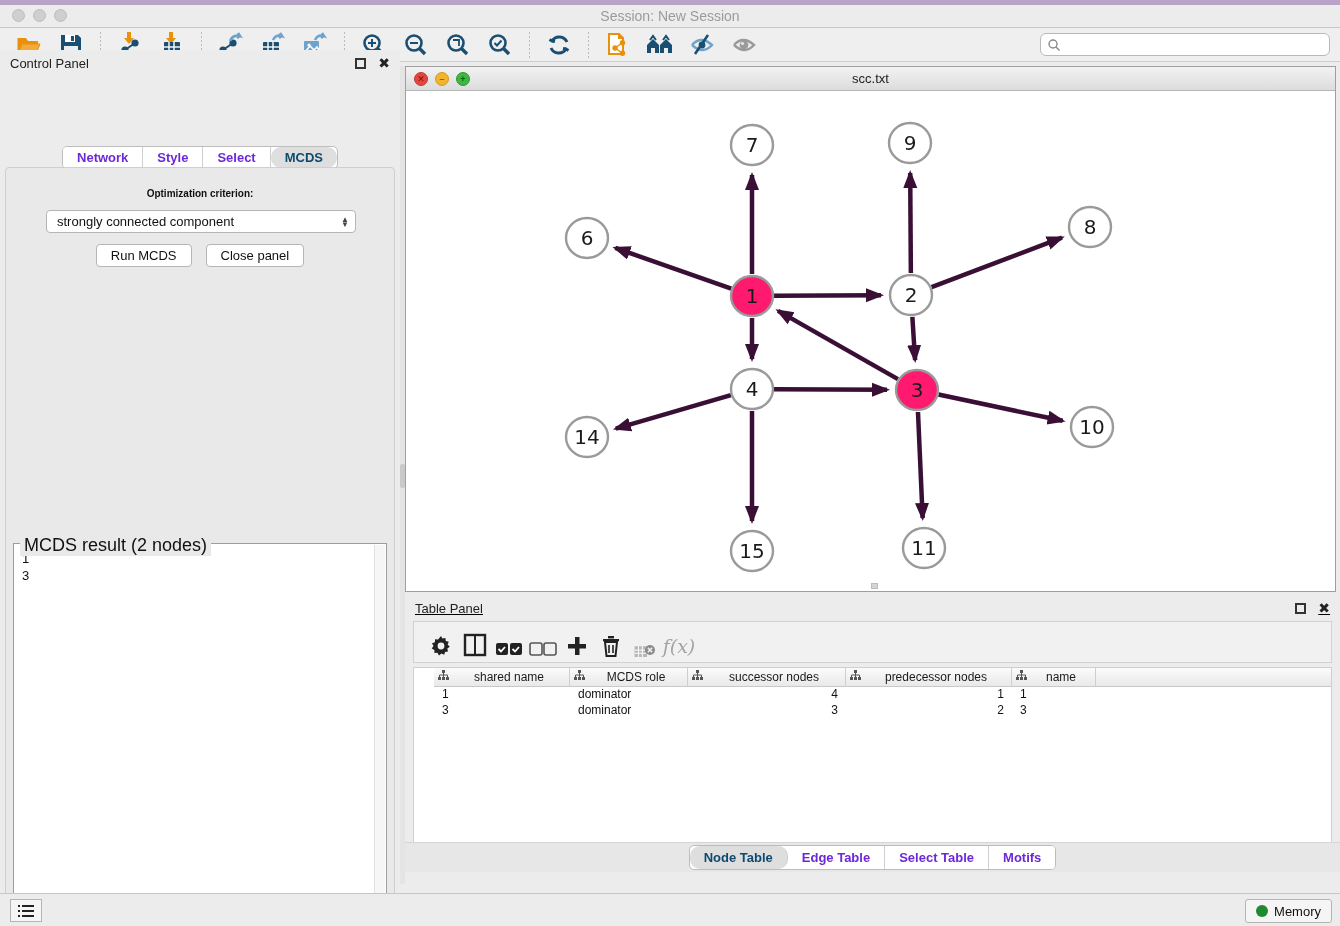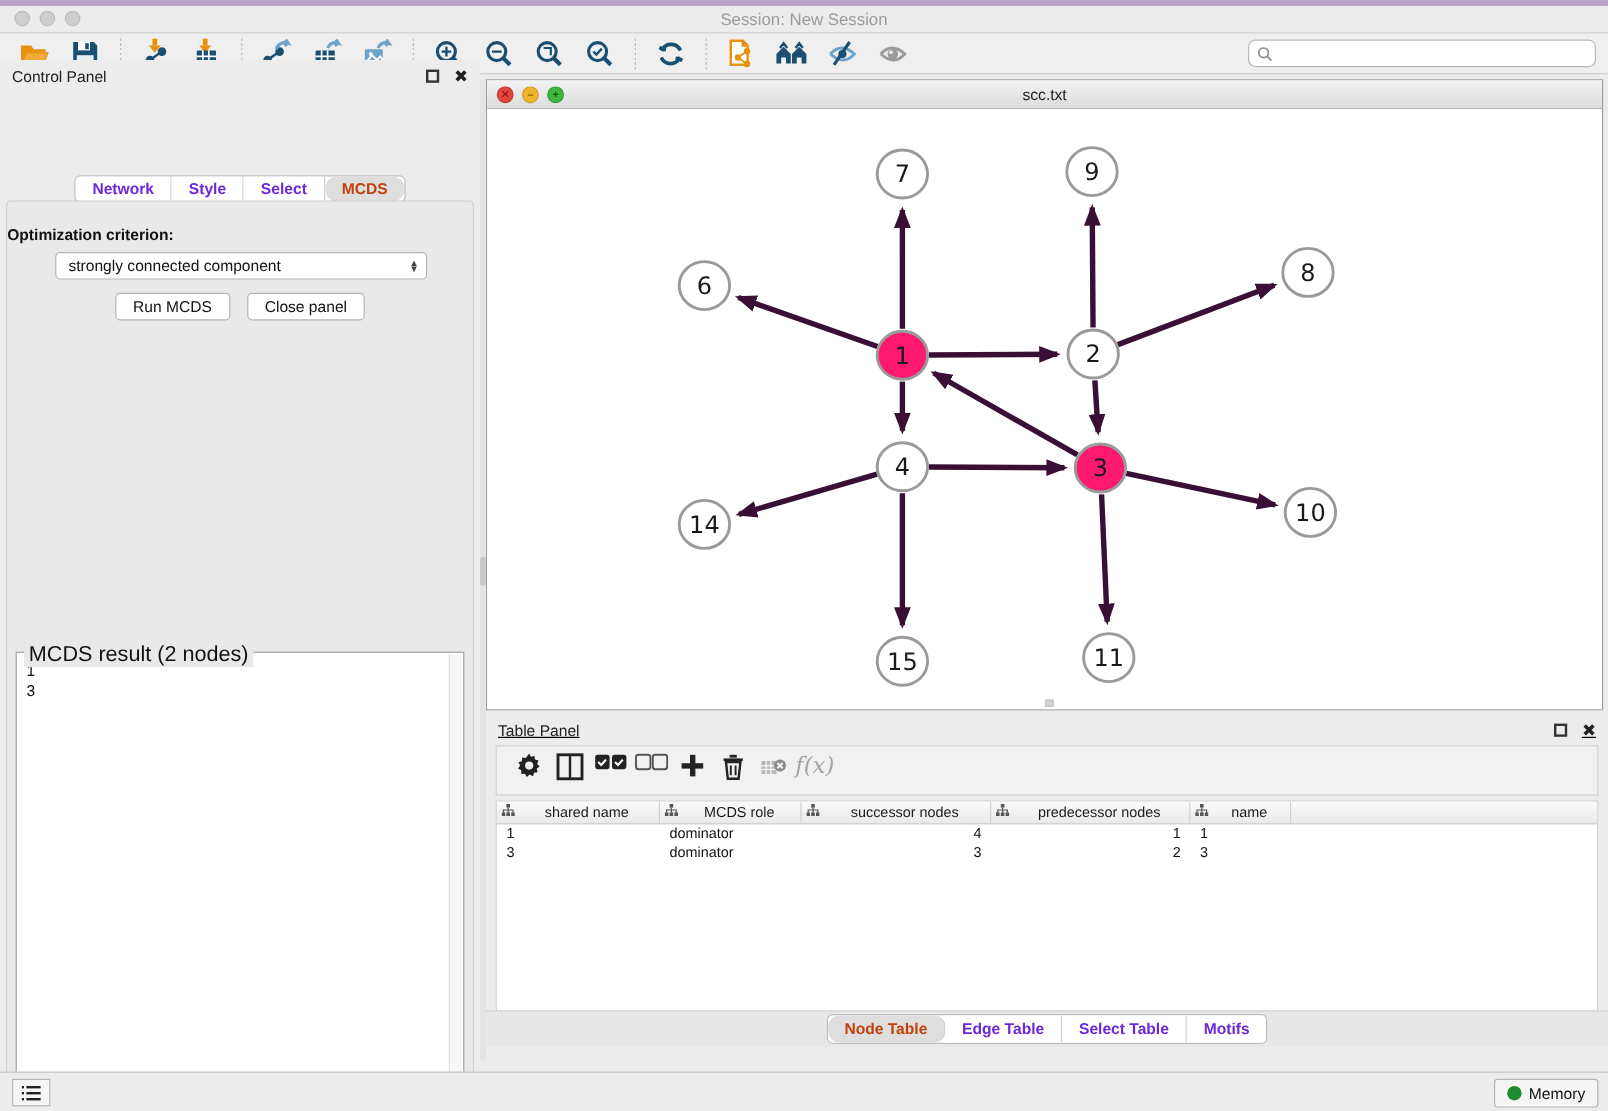--- a/index.html
+++ b/index.html
@@ -30,24 +30,24 @@
   #control-panel { position:absolute; left:0; top:50px; width:400px; height:818px; background:#ececec; }
   .panel-header { height:26px; display:flex; align-items:center; padding:0 10px; font-size:13px; color:#222; }
   .panel-header .spacer { flex:1; }
   .float-icon { width:11px; height:11px; border:2px solid #333; margin-right:12px; }
   .close-icon { font-size:14px; font-weight:bold; color:#222; line-height:1; }
   #cp-tabs { position:absolute; left:0; top:96px; width:400px; display:flex; justify-content:center; }
   .tab-group { display:flex; border:1px solid #bdbdbd; border-radius:5px; overflow:hidden; background:#fff; }
   .tab { padding:3px 14px; font-size:13px; font-weight:600; color:#6d28d9; background:#fff;
     border-right:1px solid #cfcfcf; white-space:nowrap; }
   .tab:last-child { border-right:none; }
-  .tab.selected-gray { background:#dedede; color:#c2410c;border-radius:10px; }
+  .tab.selected-gray { background:#dedede; color:#0c4a6e;border-radius:10px; }
   #cp-body { position:absolute; left:5px; top:117px; width:390px; height:761px; background:#e9e9e9;
     border:1px solid #cfcfcf; border-radius:4px; }
-  #opt-label { margin-top:20px; text-align:left; font-size:13px; font-weight:600; color:#111; }
+  #opt-label { margin-top:20px; text-align:center; font-size:10px; font-weight:600; color:#111; }
   #criterion-select { position:absolute; left:40px; top:42px; width:310px; height:23px; background:#fff;
     border:1px solid #b5b5b5; border-radius:4px; display:flex; align-items:center;
     font-size:13px; color:#111; padding-left:10px; }
   .stepper { margin-left:auto; margin-right:6px; display:flex; flex-direction:column; line-height:5px;
     font-size:8px; color:#444; }
   #cp-buttons { position:absolute; left:0; top:76px; width:100%; display:flex; justify-content:center; gap:14px; }
   .cp-btn { background:#fff; border:1px solid #b5b5b5; border-radius:4px; padding:3px 14px;
     font-size:13px; color:#111; }
   #mcds-result { position:absolute; left:7px; top:375px; width:374px; height:374px;
     border:1px solid #9d9d9d; background:#fff; }
@@ -74,24 +74,24 @@
   .ntl.green { background:#3eb640; color:#0c5d0e; border:1px solid #2f9a33; }
   #net-title { position:absolute; left:0; top:4px; width:100%; text-align:center; font-size:13px; color:#222; }
   #graph-canvas { position:relative; width:100%; height:500px; background:#fff; }
   #net-grip { position:absolute; left:50%; bottom:2px; width:7px; height:6px; background:#d4d4d4;
     border:1px solid #bdbdbd; }
 
   
   #table-panel { position:absolute; left:405px; top:595px; width:935px; height:293px; background:#ececec;text-decoration:underline; }
   #tp-toolbar { position:absolute; left:8px; top:26px; width:919px; height:42px; background:#f1f1f1;
     border:1px solid #d2d2d2; display:flex; align-items:center; padding-left:10px; }
-  .tp-icon { width:34px; height:30px; display:flex; align-items:flex-start; justify-content:center; }
+  .tp-icon { width:34px; height:30px; display:flex; align-items:flex-end; justify-content:center; }
   .fx-label { font-family:"DejaVu Serif",serif; font-style:italic; font-size:19px; color:#a3a3a3; }
   #tp-table { position:absolute; left:8px; top:72px; width:919px; height:176px; background:#fff;
-    border:1px solid #cfcfcf; overflow:hidden; }
+    border:1px solid #cfcfcf; overflow:hidden;padding-left:20px; }
   #tp-header { display:flex; height:19px; background:linear-gradient(#fbfbfb,#e9e9e9);
     border-bottom:1px solid #c9c9c9; }
   .th { display:flex; align-items:center; border-right:1px solid #cfcfcf; font-size:12px; color:#1a1a1a;
     padding-left:4px; }
   .th .lbl { flex:1; text-align:center; }
   .tr { display:flex; height:16px; font-size:12px; color:#111; }
   .td { padding:0 8px; overflow:hidden; white-space:nowrap; }
   .td.r { text-align:right; }
   #tp-tabsbar { position:absolute; left:0px; bottom:16px; width:935px; height:30px; background:#e7e7e7;
     border-top:1px solid #d5d5d5; display:flex; justify-content:center; align-items:center; }

